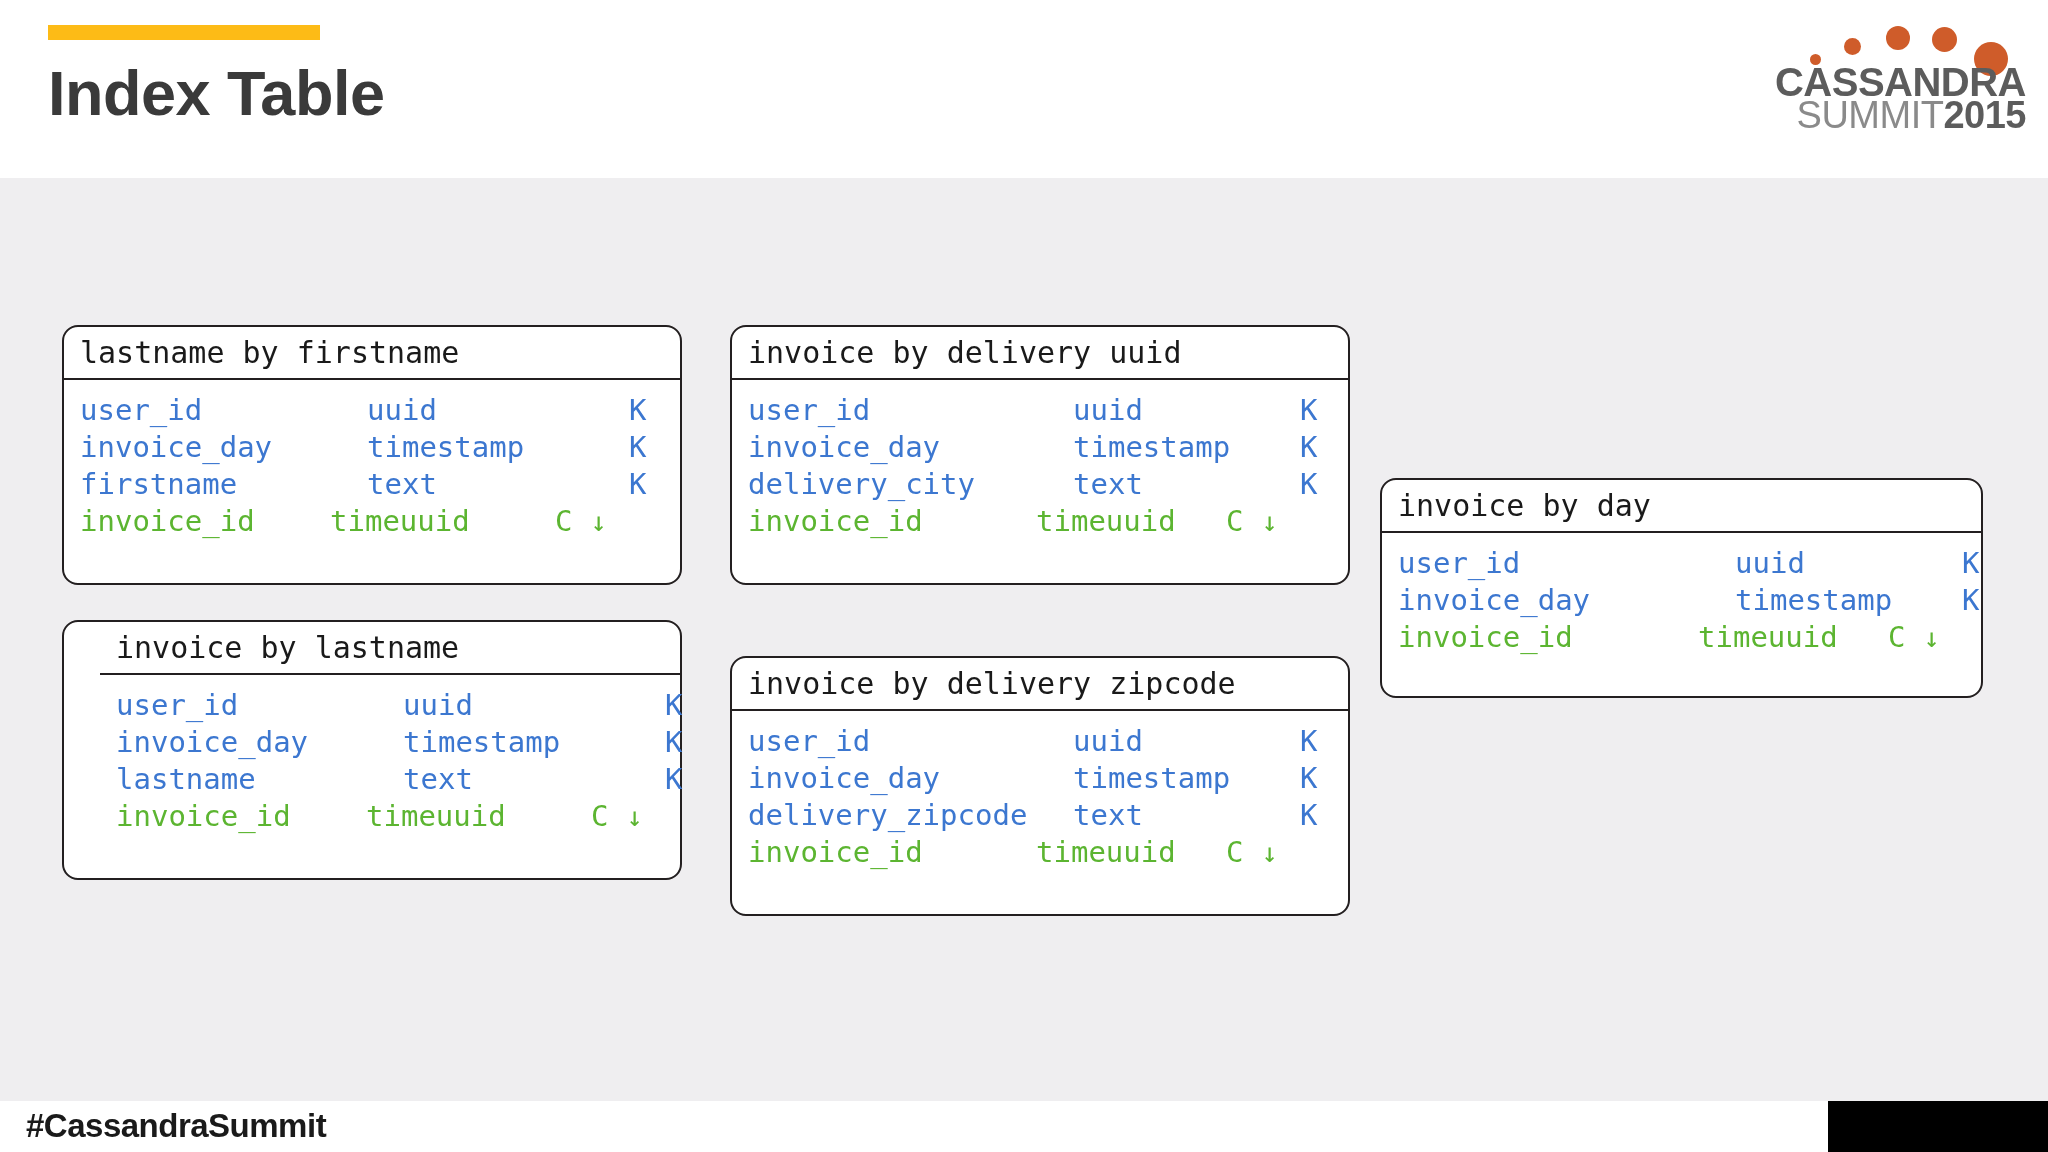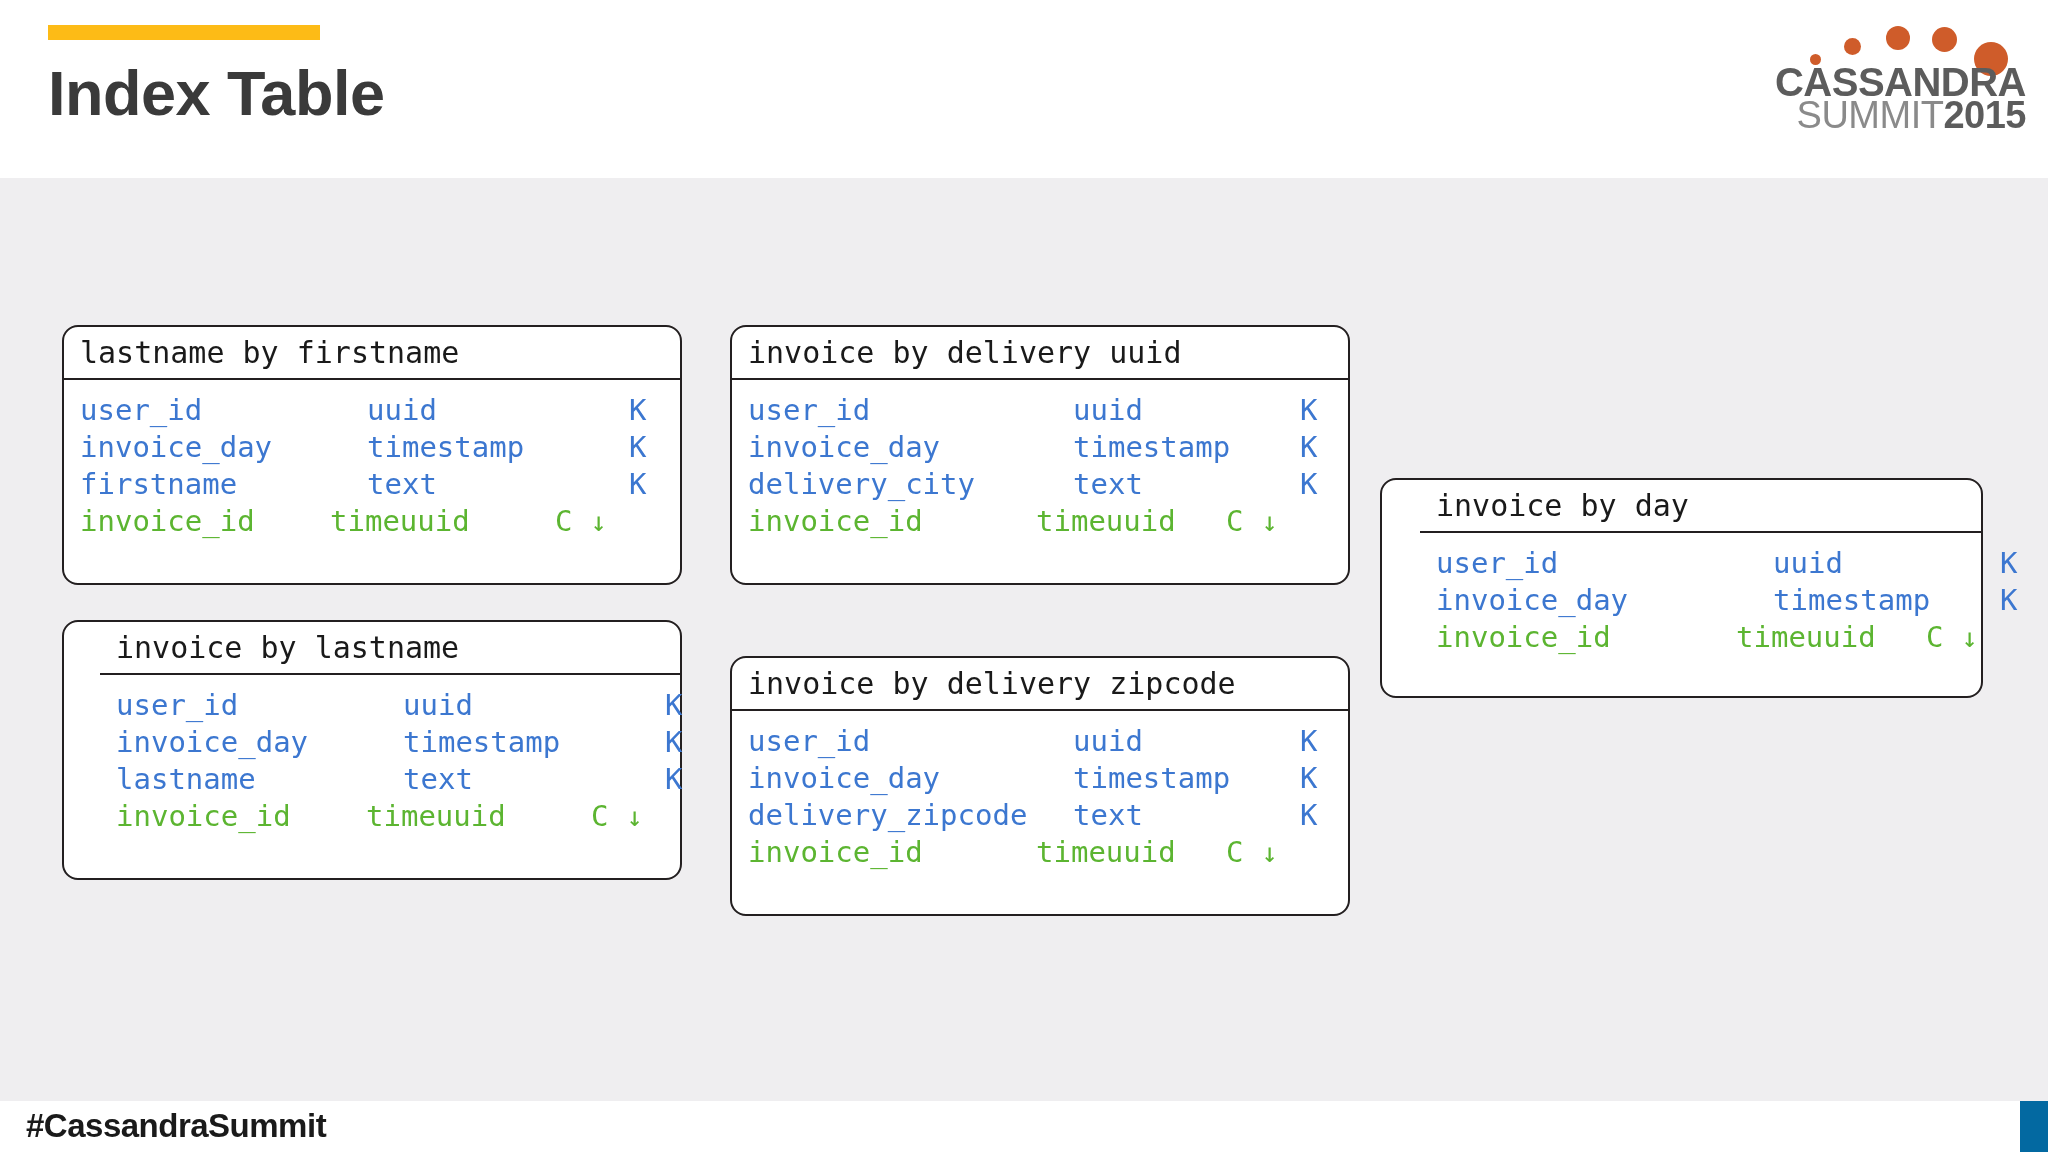--- a/index.html
+++ b/index.html
@@ -2,21 +2,21 @@
 <html><head>
 <meta charset="utf-8">
 <style>
   * { margin:0; padding:0; box-sizing:border-box; }
   html, body {
     width:2048px; height:1152px;
     background:#ffffff;
     font-family:"Liberation Sans", sans-serif;
     overflow:hidden;
   }
-  .slide { position:relative; width:2048px; height:1152px; background:#0369a1; }
+  .slide { position:relative; width:2048px; height:1152px; background:#000000; }
 
   
   .header {
     position:absolute; left:0; top:0; width:2048px; height:178px;
     background:#ffffff;
   }
   .accent-bar {
     position:absolute; left:48px; top:25px;
     width:272px; height:15px;
     background:#fdbb16;
@@ -91,39 +91,39 @@
   .col-name { flex:0 0 auto; }
   .col-type { flex:0 0 auto; }
   .col-key  { flex:0 0 auto; }
   .col-ord  { flex:0 0 auto; padding-left:18px; font-size:27px; }
 
   
   #card-firstname       { left:62px;   top:325px; width:620px;  height:260px; }
   #card-delivery-city   { left:730px;  top:325px; width:620px;  height:260px; }
   #card-lastname        { left:62px;   top:620px; width:620px;  height:260px;padding-left:36px; }
   #card-delivery-zip    { left:730px;  top:620px; width:620px;  height:260px;margin-top:36px; }
-  #card-day             { left:1380px; top:478px; width:603px;  height:220px;padding-left:38px; }
+  #card-day             { left:1380px; top:478px; width:603px;  height:220px; }
 
   
   #card-firstname     .col-name,
   #card-lastname      .col-name { width:250px; }
   #card-firstname     .col-type,
   #card-lastname      .col-type { width:225px; }
 
   #card-delivery-city .col-name,
   #card-delivery-zip  .col-name { width:288px; }
   #card-delivery-city .col-type,
   #card-delivery-zip  .col-type { width:190px; }
 
   #card-day .col-name { width:300px; }
   #card-day .col-type { width:190px; }
 
   
   .footer {
-    position:absolute; left:0; top:1101px; width:2020px; height:51px;
+    position:absolute; left:0; top:1101px; width:1828px; height:51px;
     background:#ffffff;
   }
   .footer-left {
     position:absolute; left:26px; top:6px;
     font-size:33px; font-weight:700; color:#1a1a1a;
     letter-spacing:-0.5px;
     font-family:"Liberation Sans", sans-serif;
   }
   .footer-right {
     position:absolute; right:26px; top:12px;

